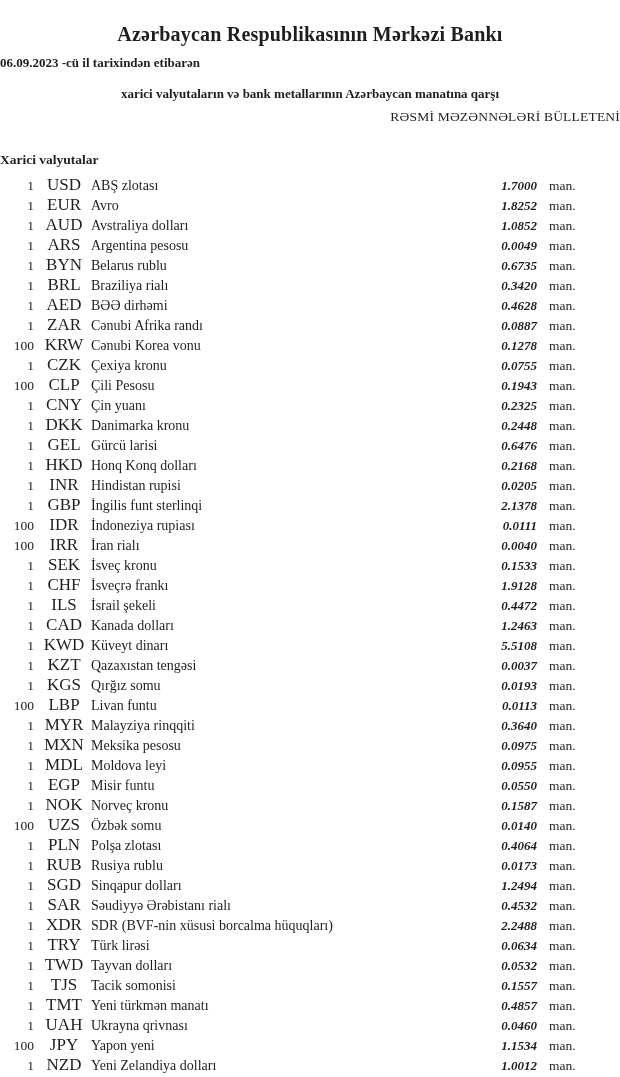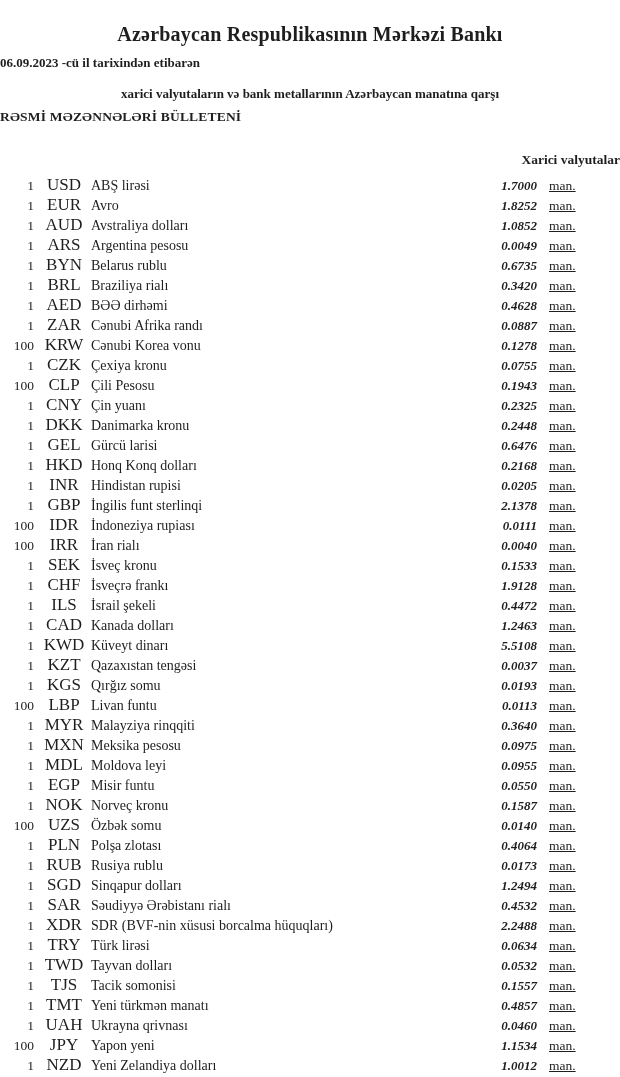--- a/index.html
+++ b/index.html
@@ -35,34 +35,33 @@
     line-height: 16px;
   }
   .subject-line {
     text-align: center;
     font-weight: bold;
     font-size: 13px;
     margin-top: 15px;
     line-height: 16px;
   }
   .bulletin-title {
-    text-align: left;
-    font-weight: bold;
+    text-align: right;
+    font-weight: normal;
     font-size: 13.5px;
     margin-top: 6px;
     line-height: 17px;
     letter-spacing: 0.2px;
   }
   .section-title {
-    text-align: right;
+    text-align: left;
     font-weight: bold;
     font-size: 13.5px;
     margin-top: 27px;
     line-height: 16px;
-    margin-left: 9px;
   }
   .rates-table {
     margin-top: 7px;
   }
   .row {
     display: flex;
     align-items: baseline;
     height: 20px;
     box-sizing: border-box;
     padding-right: 37px;
@@ -95,39 +94,38 @@
     text-align: right;
     font-weight: bold;
     font-style: italic;
     font-size: 13px;
   }
   .unit {
     flex: none;
     width: 34px;
     margin-left: 12px;
     font-size: 13.5px;
-    text-decoration: underline;
   }
 </style>
 </head>
 <body>
 
 <div class="page">
   <div class="bank-name">Azərbaycan Respublikasının Mərkəzi Bankı</div>
   <div class="date-line">06.09.2023 -cü il tarixindən etibarən</div>
   <div class="subject-line">xarici valyutaların və bank metallarının Azərbaycan manatına qarşı</div>
   <div class="bulletin-title">RƏSMİ MƏZƏNNƏLƏRİ BÜLLETENİ</div>
 
   <div class="section-title">Xarici valyutalar</div>
 
   <div class="rates-table">
   <div class="row">
     <span class="qty">1</span>
     <span class="code">USD</span>
-    <span class="name">ABŞ lirəsi</span>
+    <span class="name">ABŞ zlotası</span>
     <span class="rate">1.7000</span>
     <span class="unit">man.</span>
   </div>
 
   <div class="row">
     <span class="qty">1</span>
     <span class="code">EUR</span>
     <span class="name">Avro</span>
     <span class="rate">1.8252</span>
     <span class="unit">man.</span>

